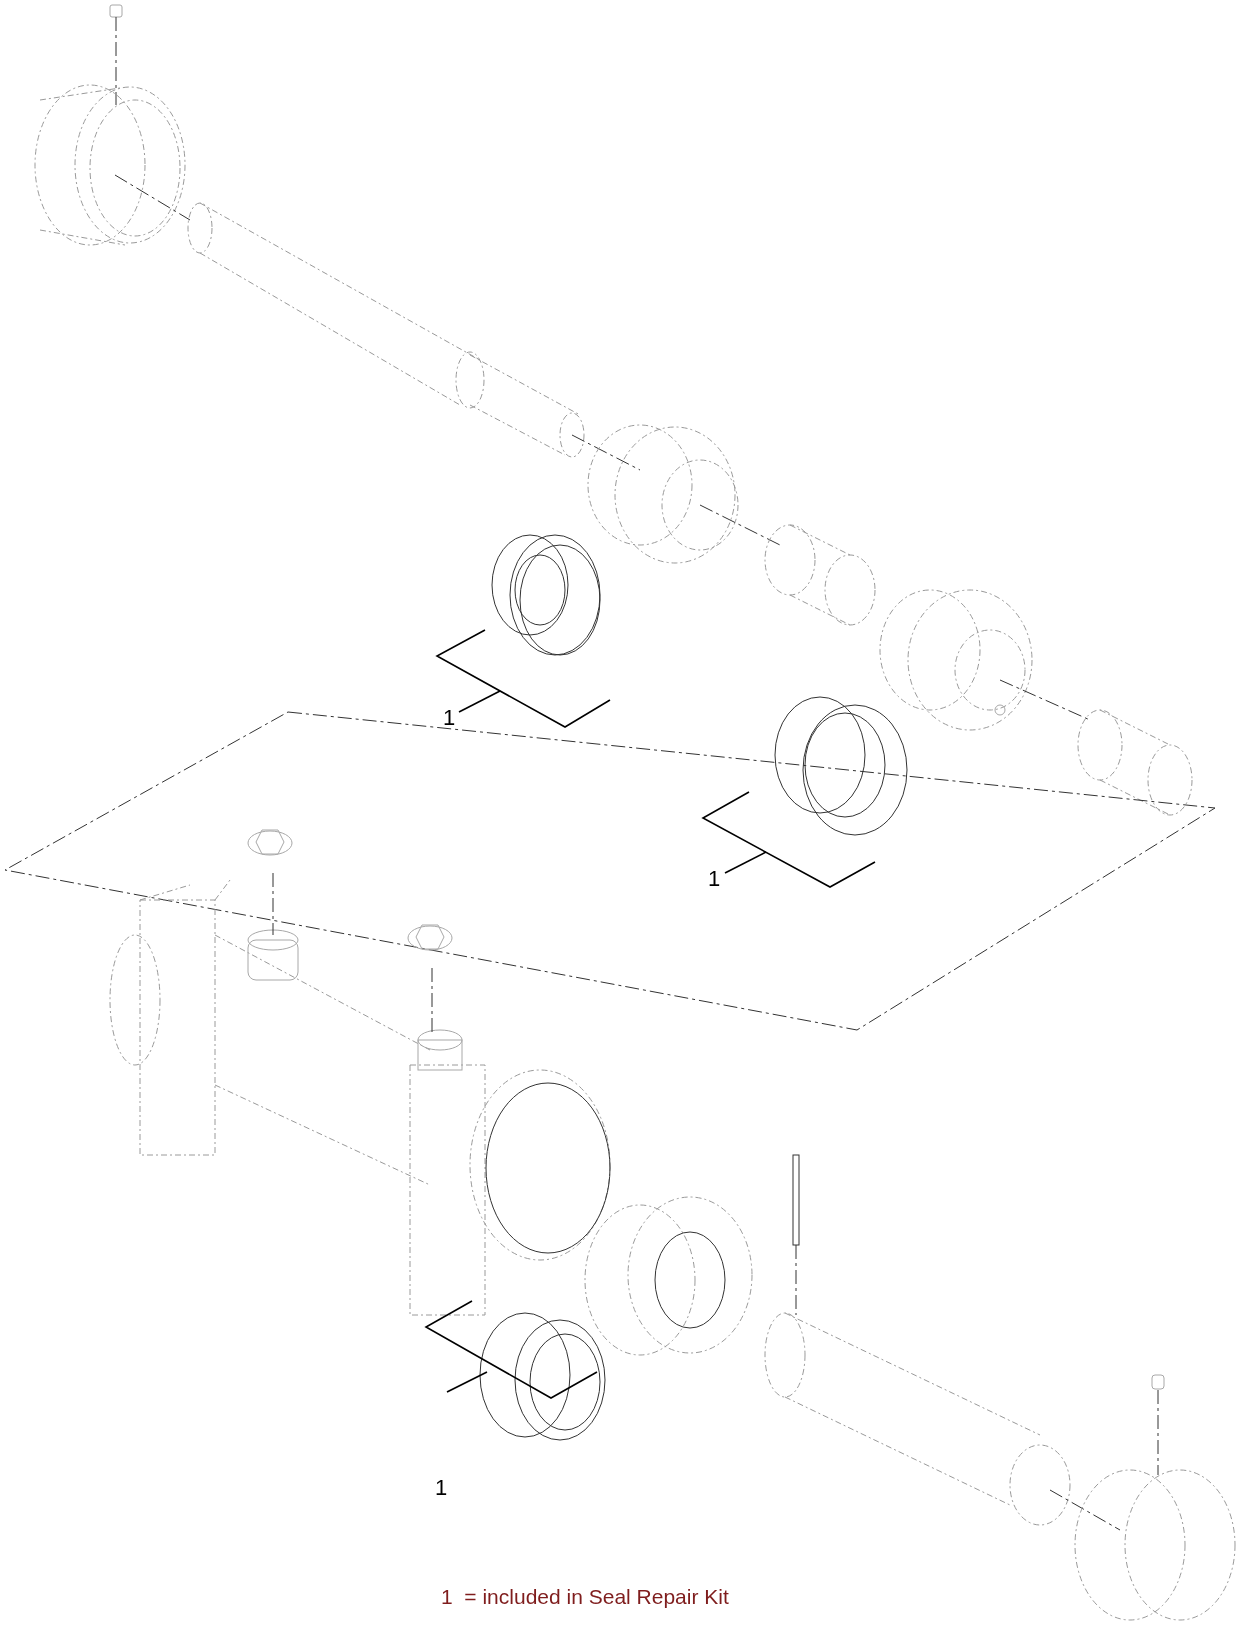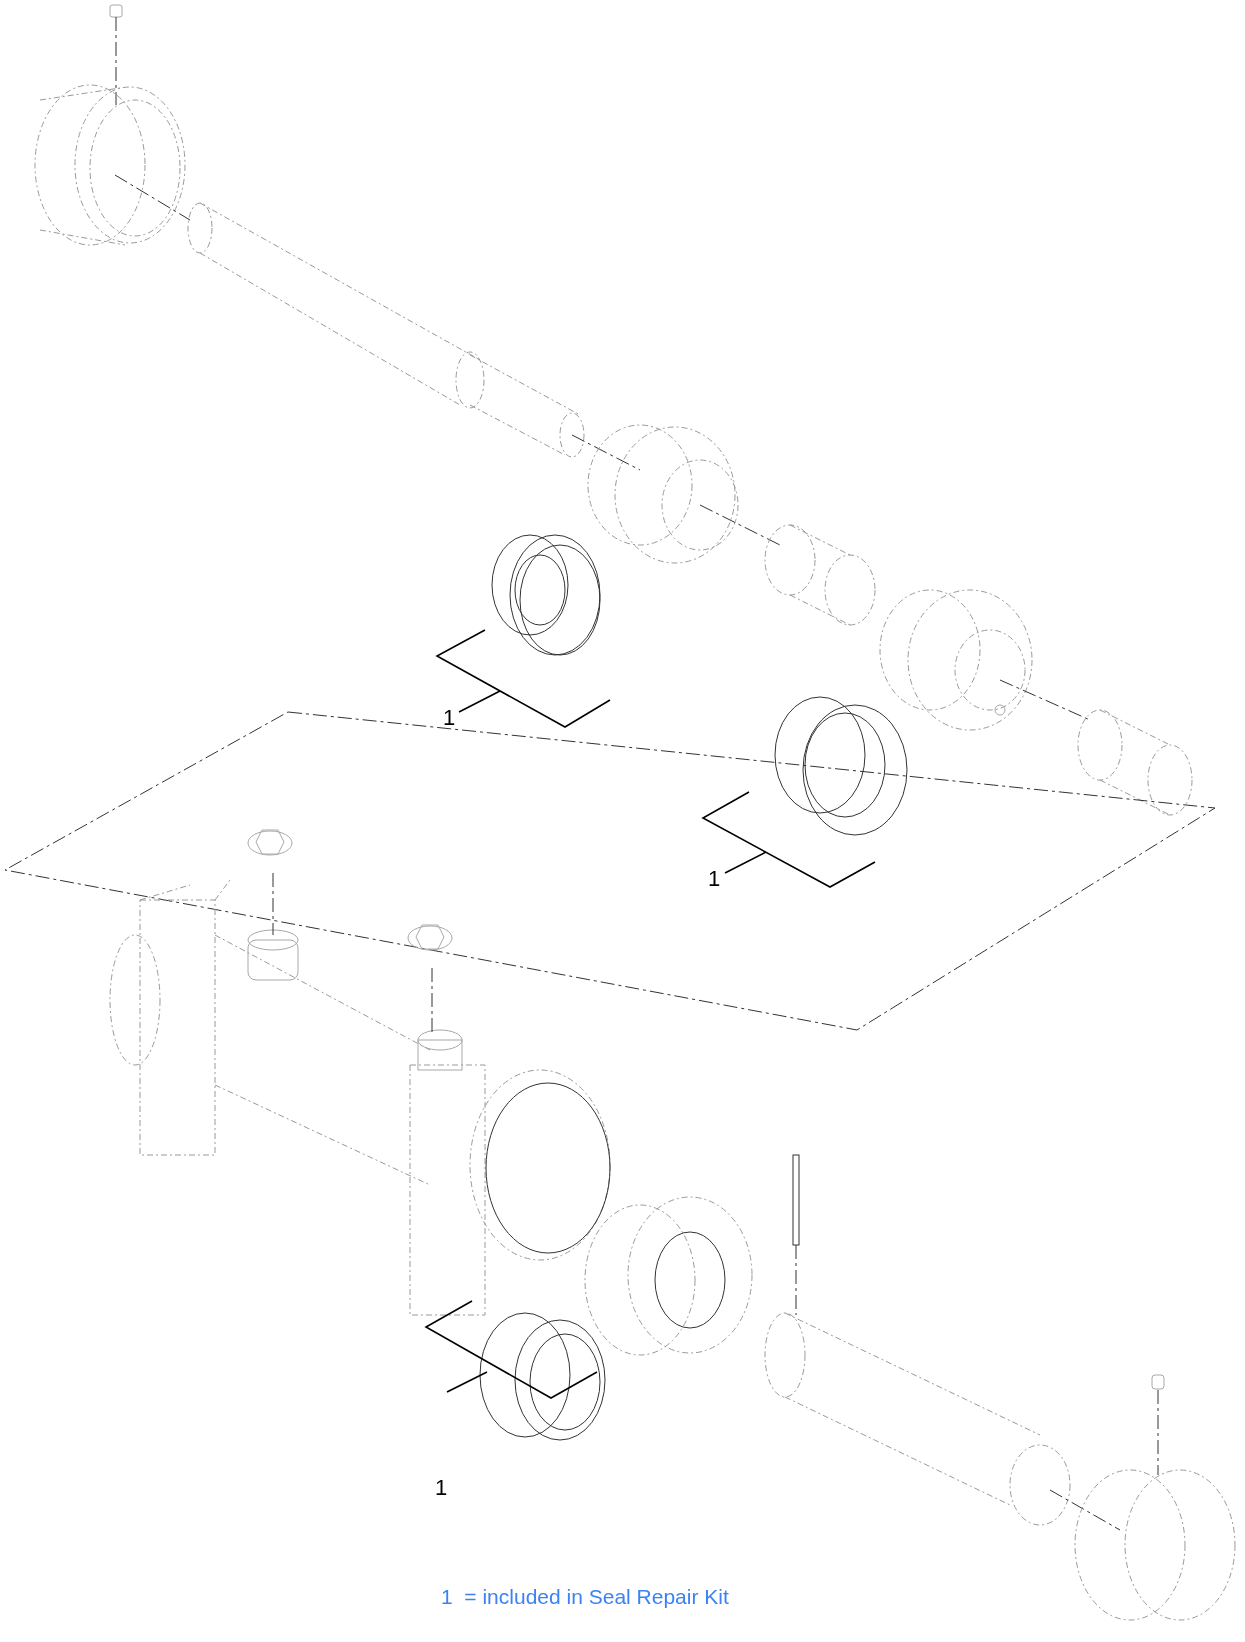--- a/index.html
+++ b/index.html
@@ -4,21 +4,21 @@
 <style>
   html, body { margin:0; padding:0; background:#ffffff; }
   body { width:1245px; height:1642px; position:relative; overflow:hidden; font-family:"Liberation Sans", sans-serif; }
   svg.diagram { position:absolute; left:0; top:0; width:1245px; height:1642px; }
   .ghost { fill:none; stroke:#9a9a9a; stroke-width:1; stroke-dasharray:6 3 2 3; }
   .ghostsolid { fill:none; stroke:#a8a8a8; stroke-width:1; }
   .seal { fill:none; stroke:#333; stroke-width:1; }
   .axis { fill:none; stroke:#333; stroke-width:1; stroke-dasharray:14 4 3 4; }
   .bracket { fill:none; stroke:#000; stroke-width:1.6; }
   .callout-num { position:absolute; font-size:22px; color:#000; }
-  .legend { position:absolute; left:441px; top:1585px; font-size:21px; color:#3b82f6; white-space:pre; }
+  .legend { position:absolute; left:441px; top:1585px; font-size:21px; color:#7f1d1d; white-space:pre; }
 </style>
 </head>
 <body>
 
 <svg class="diagram" viewBox="0 0 1245 1642">
 
   <g>
     <rect class="ghostsolid" x="110" y="5" width="12" height="12" rx="2"></rect>
     <line class="axis" x1="116" y1="17" x2="116" y2="105"></line>
     <ellipse class="ghost" cx="90" cy="165" rx="55" ry="80"></ellipse>

